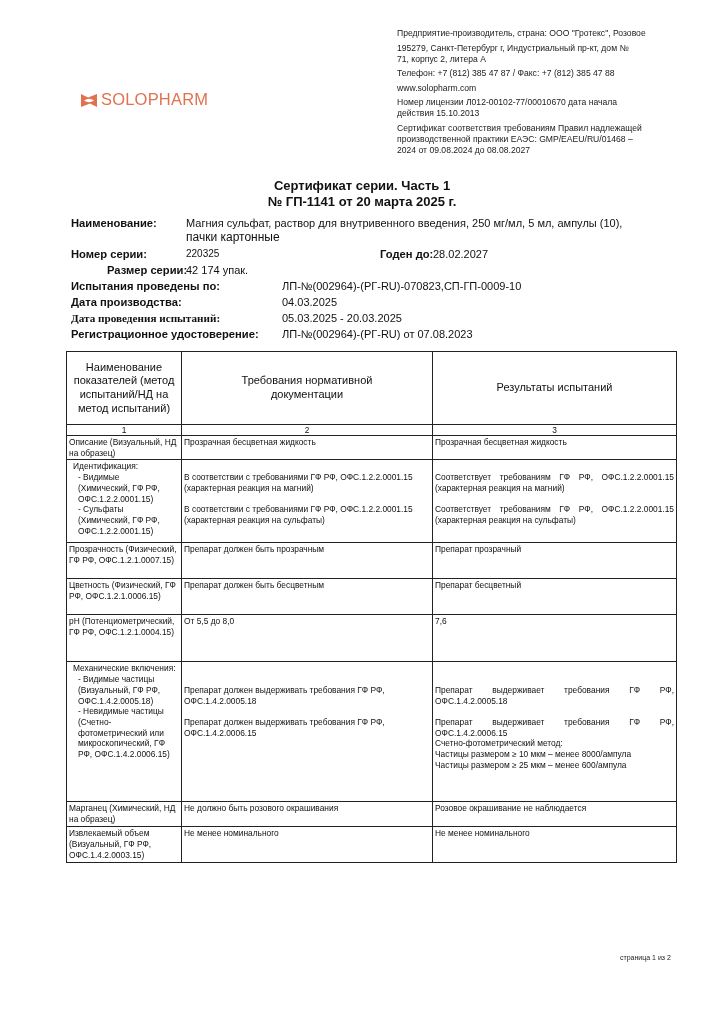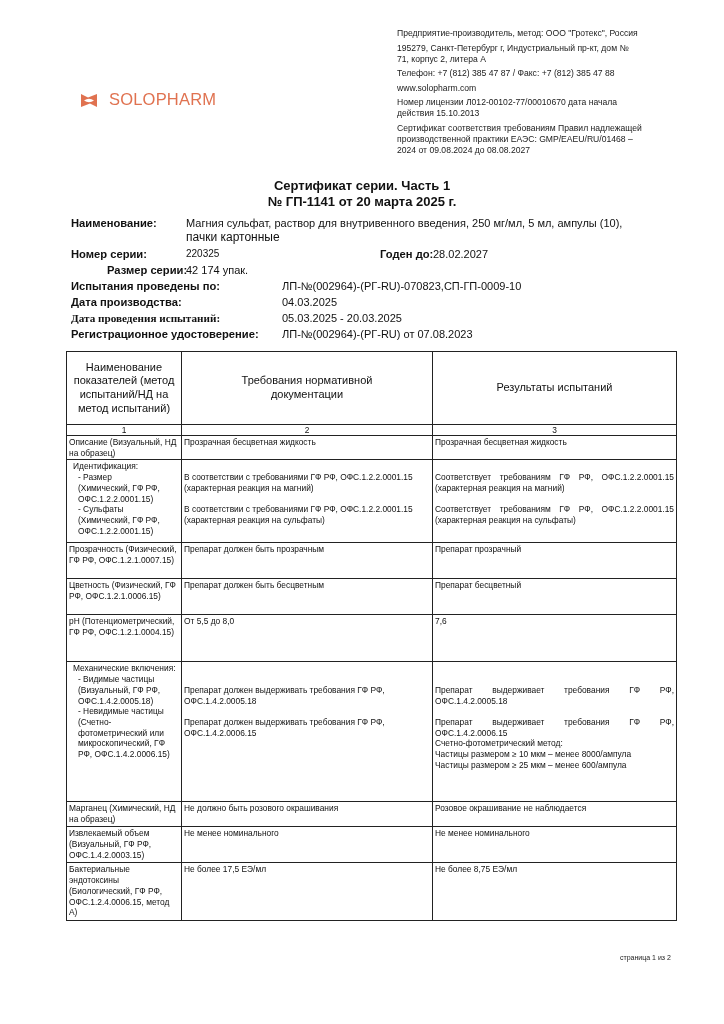--- a/index.html
+++ b/index.html
@@ -2,21 +2,21 @@
 <html><head>
 <meta charset="utf-8">
 <style>
   html, body { margin: 0; padding: 0; background: #ffffff; }
   body {
     width: 724px; height: 1024px; position: relative; overflow: hidden;
     font-family: "Liberation Sans", sans-serif; color: #111;
   }
   .logo {
     position: absolute; left: 81px; top: 91px;
-    display: flex; align-items: center; gap: 12px;
+    display: flex; align-items: center; gap: 4px;
   }
   .logo-mark { width: 16px; height: 13px; display: inline-block; }
   .logo-text {
     font-size: 16.5px; color: #e07250; letter-spacing: 0.2px; line-height: 1;
   }
   .company {
     position: absolute; left: 397px; top: 28px; width: 300px;
     font-size: 8.6px; line-height: 11.2px; color: #1a1a1a;
   }
   .company .blk { margin-bottom: 3.3px; }
@@ -54,21 +54,21 @@
 <div class="logo">
   <span class="logo-mark">
     <svg width="16" height="13" viewBox="0 0 16 13">
       <path d="M0 0 L7 3.5 L16 0 L16 13 L9 9.5 L0 13 Z M3 6.5 Q8 3 13 6.5 Q8 10 3 6.5 Z" fill="#e07250" fill-rule="evenodd"></path>
     </svg>
   </span>
   <span class="logo-text">SOLOPHARM</span>
 </div>
 
 <div class="company">
-  <div class="blk">Предприятие-производитель, метод: ООО "Гротекс", Россия</div>
+  <div class="blk">Предприятие-производитель, страна: ООО "Гротекс", Розовое</div>
   <div>195279, Санкт-Петербург г, Индустриальный пр-кт, дом №</div>
   <div class="blk">71, корпус 2, литера А</div>
   <div class="blk">Телефон: +7 (812) 385 47 87 / Факс: +7 (812) 385 47 88</div>
   <div class="blk">www.solopharm.com</div>
   <div>Номер лицензии Л012-00102-77/00010670 дата начала</div>
   <div class="blk">действия 15.10.2013</div>
   <div>Сертификат соответствия требованиям Правил надлежащей</div>
   <div>производственной практики ЕАЭС:  GMP/EAEU/RU/01468 –</div>
   <div>2024 от 09.08.2024 до 08.08.2027</div>
 </div>
@@ -124,21 +124,21 @@
 
   <tr style="height:23px;">
     <td>Описание (Визуальный, НД на образец)</td>
     <td>Прозрачная бесцветная жидкость</td>
     <td>Прозрачная бесцветная жидкость</td>
   </tr>
 
   <tr style="height:83px;">
     <td>
       <div class="ind1">Идентификация:</div>
-      <div class="ind2">- Размер</div>
+      <div class="ind2">- Видимые</div>
       <div class="ind2">(Химический, ГФ РФ, ОФС.1.2.2.0001.15)</div>
       <div class="ind2">- Сульфаты</div>
       <div class="ind2">(Химический, ГФ РФ, ОФС.1.2.2.0001.15)</div>
     </td>
     <td>
       <div style="height:10.7px"></div>
       <div style="height:32px">В соответствии с требованиями ГФ РФ, ОФС.1.2.2.0001.15 (характерная реакция на магний)</div>
       <div>В соответствии с требованиями ГФ РФ, ОФС.1.2.2.0001.15 (характерная реакция на сульфаты)</div>
     </td>
     <td>
@@ -194,21 +194,16 @@
     <td>Не должно быть розового окрашивания</td>
     <td>Розовое окрашивание не наблюдается</td>
   </tr>
 
   <tr style="height:36px;">
     <td>Извлекаемый объем (Визуальный, ГФ РФ, ОФС.1.4.2.0003.15)</td>
     <td>Не менее номинального</td>
     <td>Не менее номинального</td>
   </tr>
 
-  <tr style="height:58px;">
-    <td>Бактериальные эндотоксины (Биологический, ГФ РФ, ОФС.1.2.4.0006.15, метод А)</td>
-    <td>Не более 17,5 ЕЭ/мл</td>
-    <td>Не более 8,75 ЕЭ/мл</td>
-  </tr>
 </tbody>
   </table>
 
 <div class="footer">страница 1 из 2</div>
 
 </body></html>

